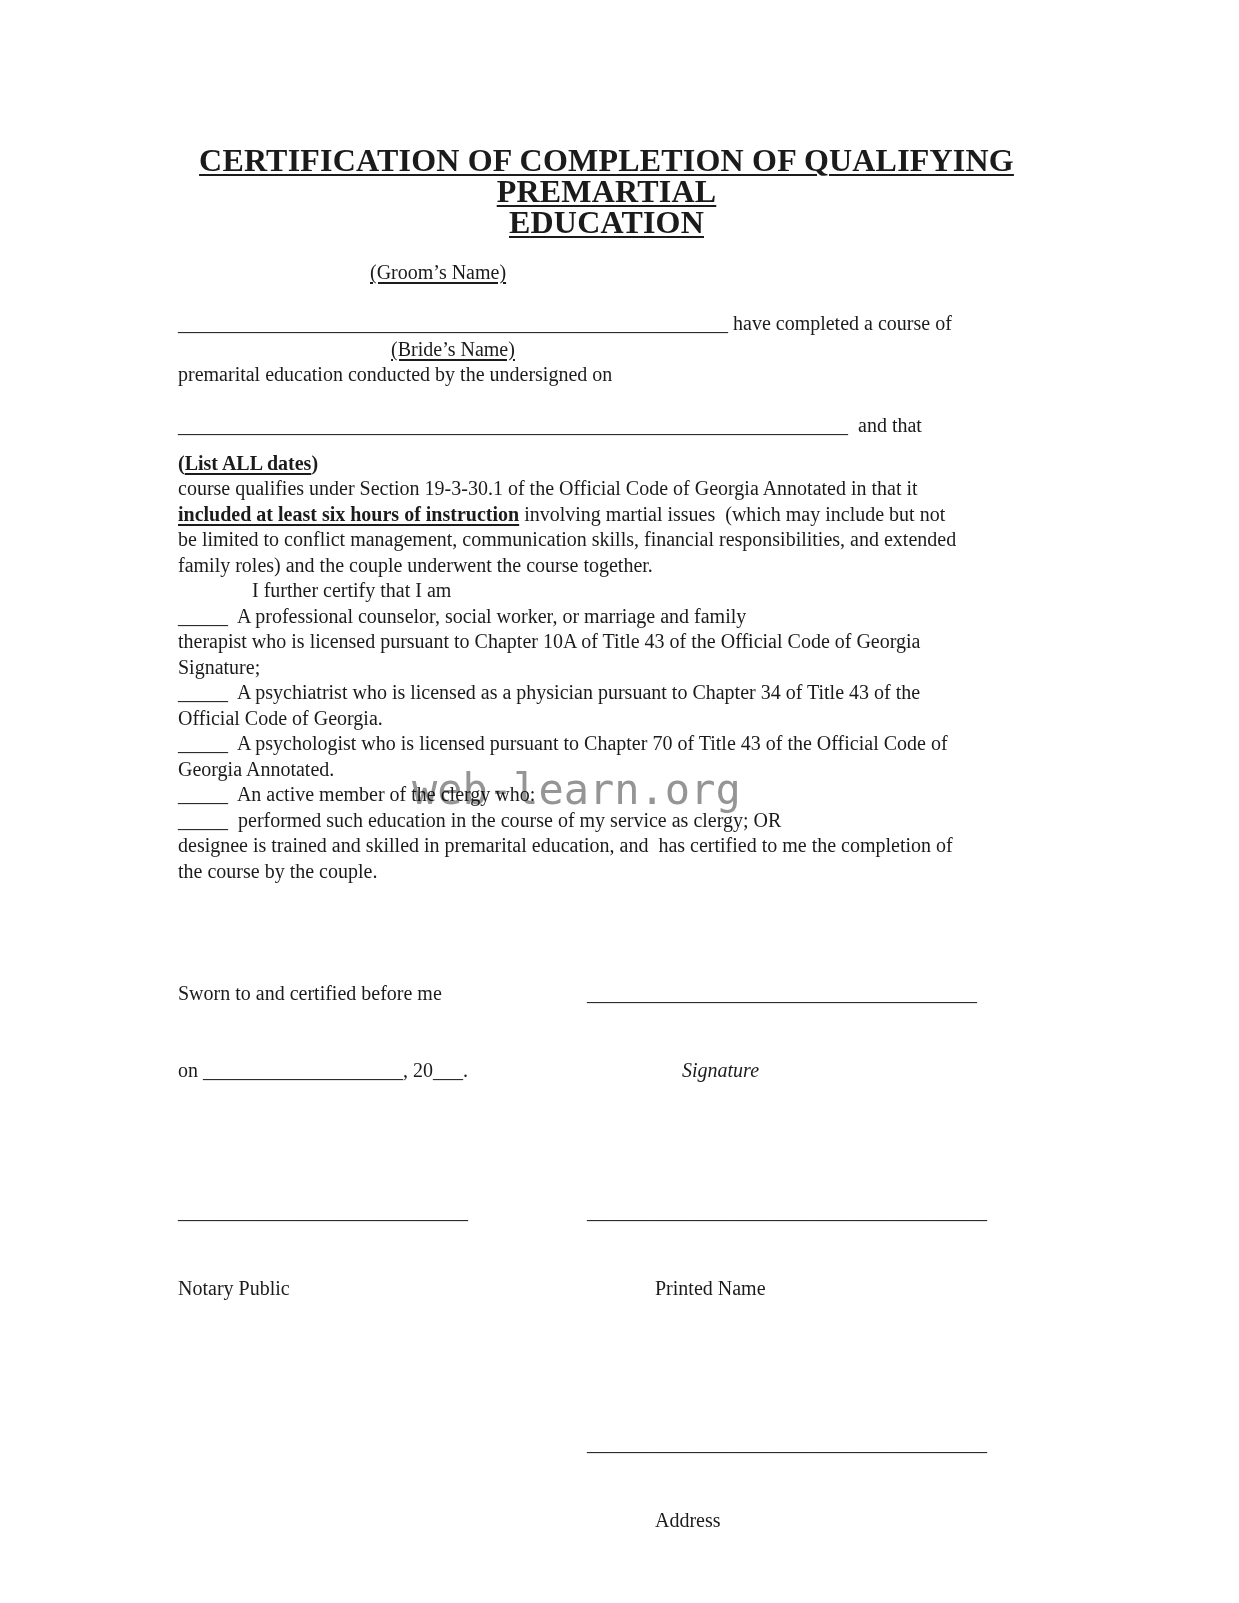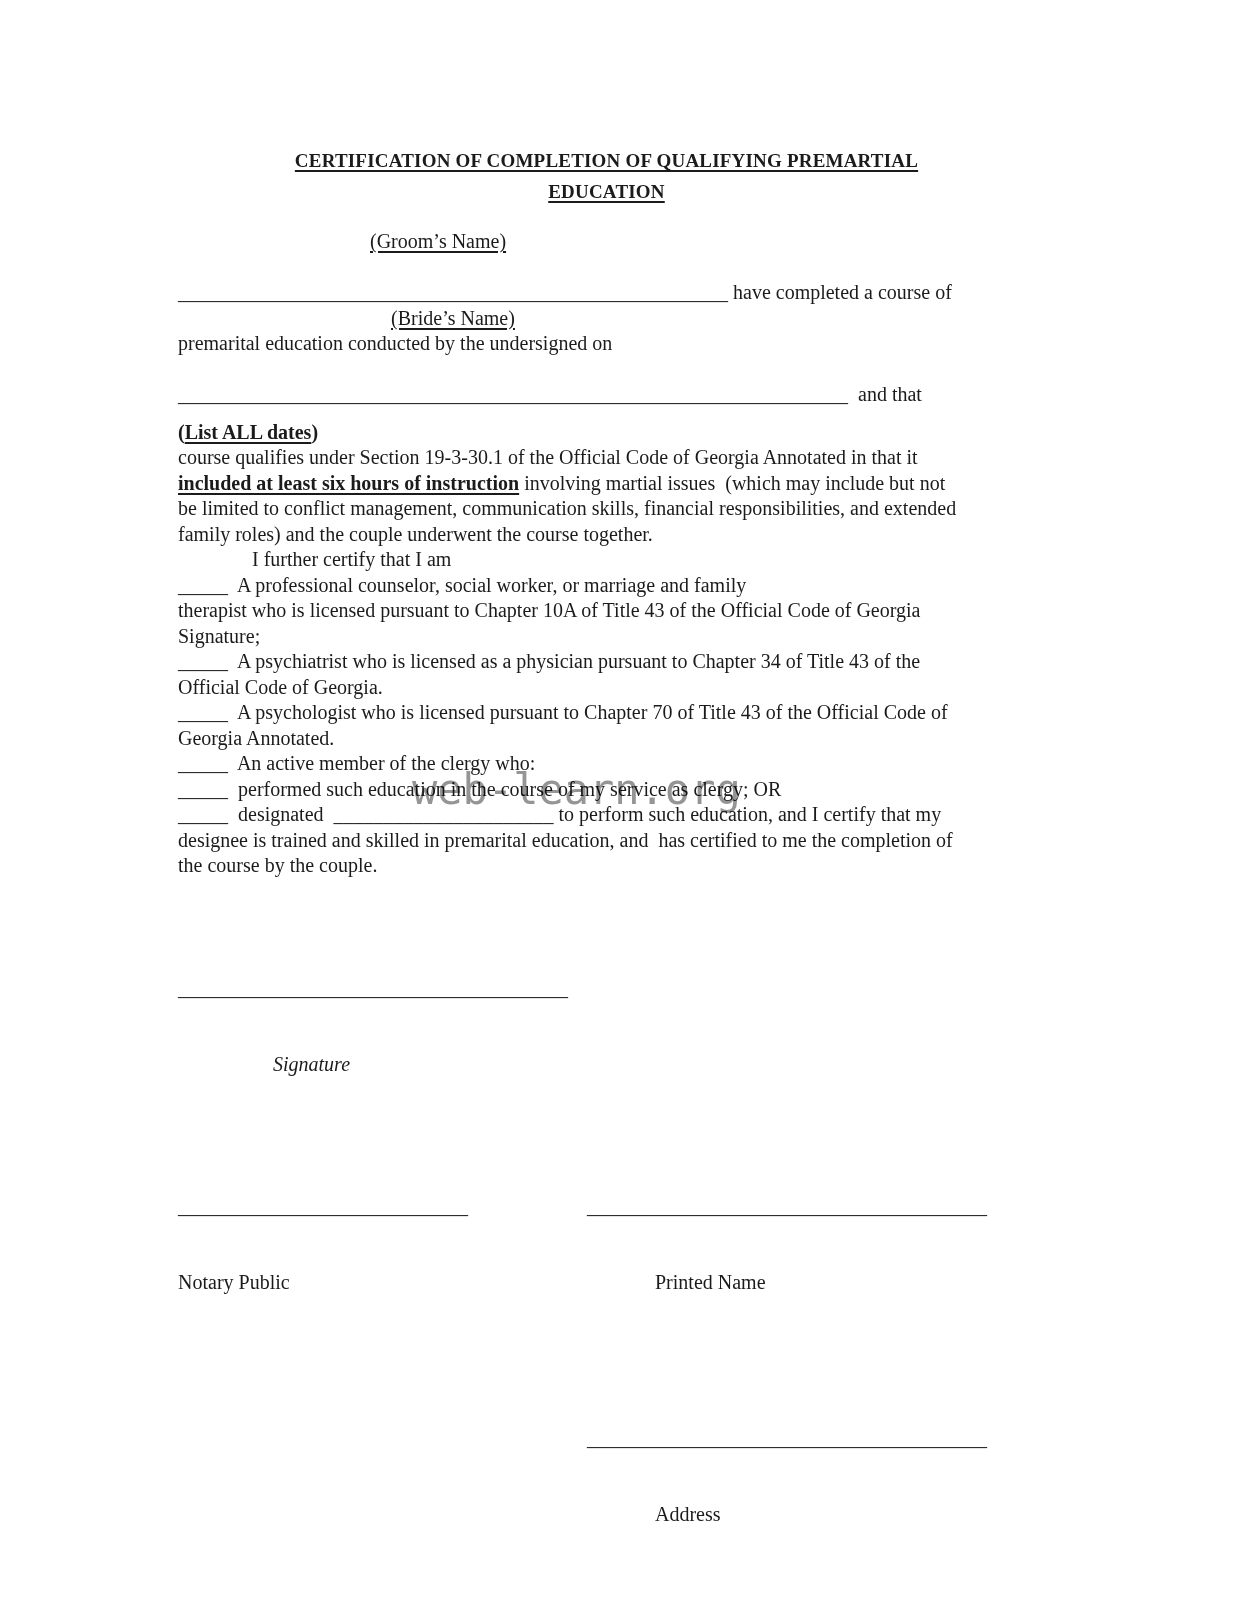--- a/index.html
+++ b/index.html
@@ -17,21 +17,21 @@
     width: 872px;
     font-size: 20px;
     line-height: 25.5px;
   }
   .line { white-space: pre-wrap; min-height: 25.5px; }
   .mt-blank { margin-top: 25.5px; }
 
   .title {
     margin: 0 15px 22px 0;
     text-align: center;
-    font-size: 19px;
+    font-size: 32px;
     font-weight: bold;
     line-height: 31px;
     letter-spacing: 0.2px;
   }
   .title-line { display: block; }
   .u { text-decoration: underline; text-underline-offset: 3px; text-decoration-thickness: 2px; }
   .u-thin { text-decoration: underline; text-underline-offset: 3px; }
 
   .caption { white-space: pre-wrap; }
   .caption-groom { width: 450px; margin-left: 192px; text-align: left; }
@@ -94,26 +94,29 @@
 
   <div class="line">_____  A professional counselor, social worker, or marriage and family</div>
   <div class="line">therapist who is licensed pursuant to Chapter 10A of Title 43 of the Official Code of Georgia</div>
   <div class="line">Signature;</div>
   <div class="line">_____  A psychiatrist who is licensed as a physician pursuant to Chapter 34 of Title 43 of the</div>
   <div class="line">Official Code of Georgia.</div>
   <div class="line">_____  A psychologist who is licensed pursuant to Chapter 70 of Title 43 of the Official Code of</div>
   <div class="line">Georgia Annotated.</div>
   <div class="line">_____  An active member of the clergy who:</div>
   <div class="line">_____  performed such education in the course of my service as clergy; OR</div>
-  <div class="line">_____  designated  ______________________ to perform such education, and I certify that my</div>
   <div class="line">designee is trained and skilled in premarital education, and  has certified to me the completion of</div>
   <div class="line">the course by the couple.</div>
 
   <div class="sig-block">
     <div class="sig-row sig-row-1">
+      <div class="sig-left">
+        <div class="line">Sworn to and certified before me</div>
+        <div class="line">on ____________________, 20___.</div>
+      </div>
       <div class="sig-right">
         <div class="line">_______________________________________</div>
         <div class="line sig-label-sig">Signature</div>
       </div>
     </div>
     <div class="sig-row sig-row-2">
       <div class="sig-left">
         <div class="line">_____________________________</div>
         <div class="line">Notary Public</div>
       </div>

